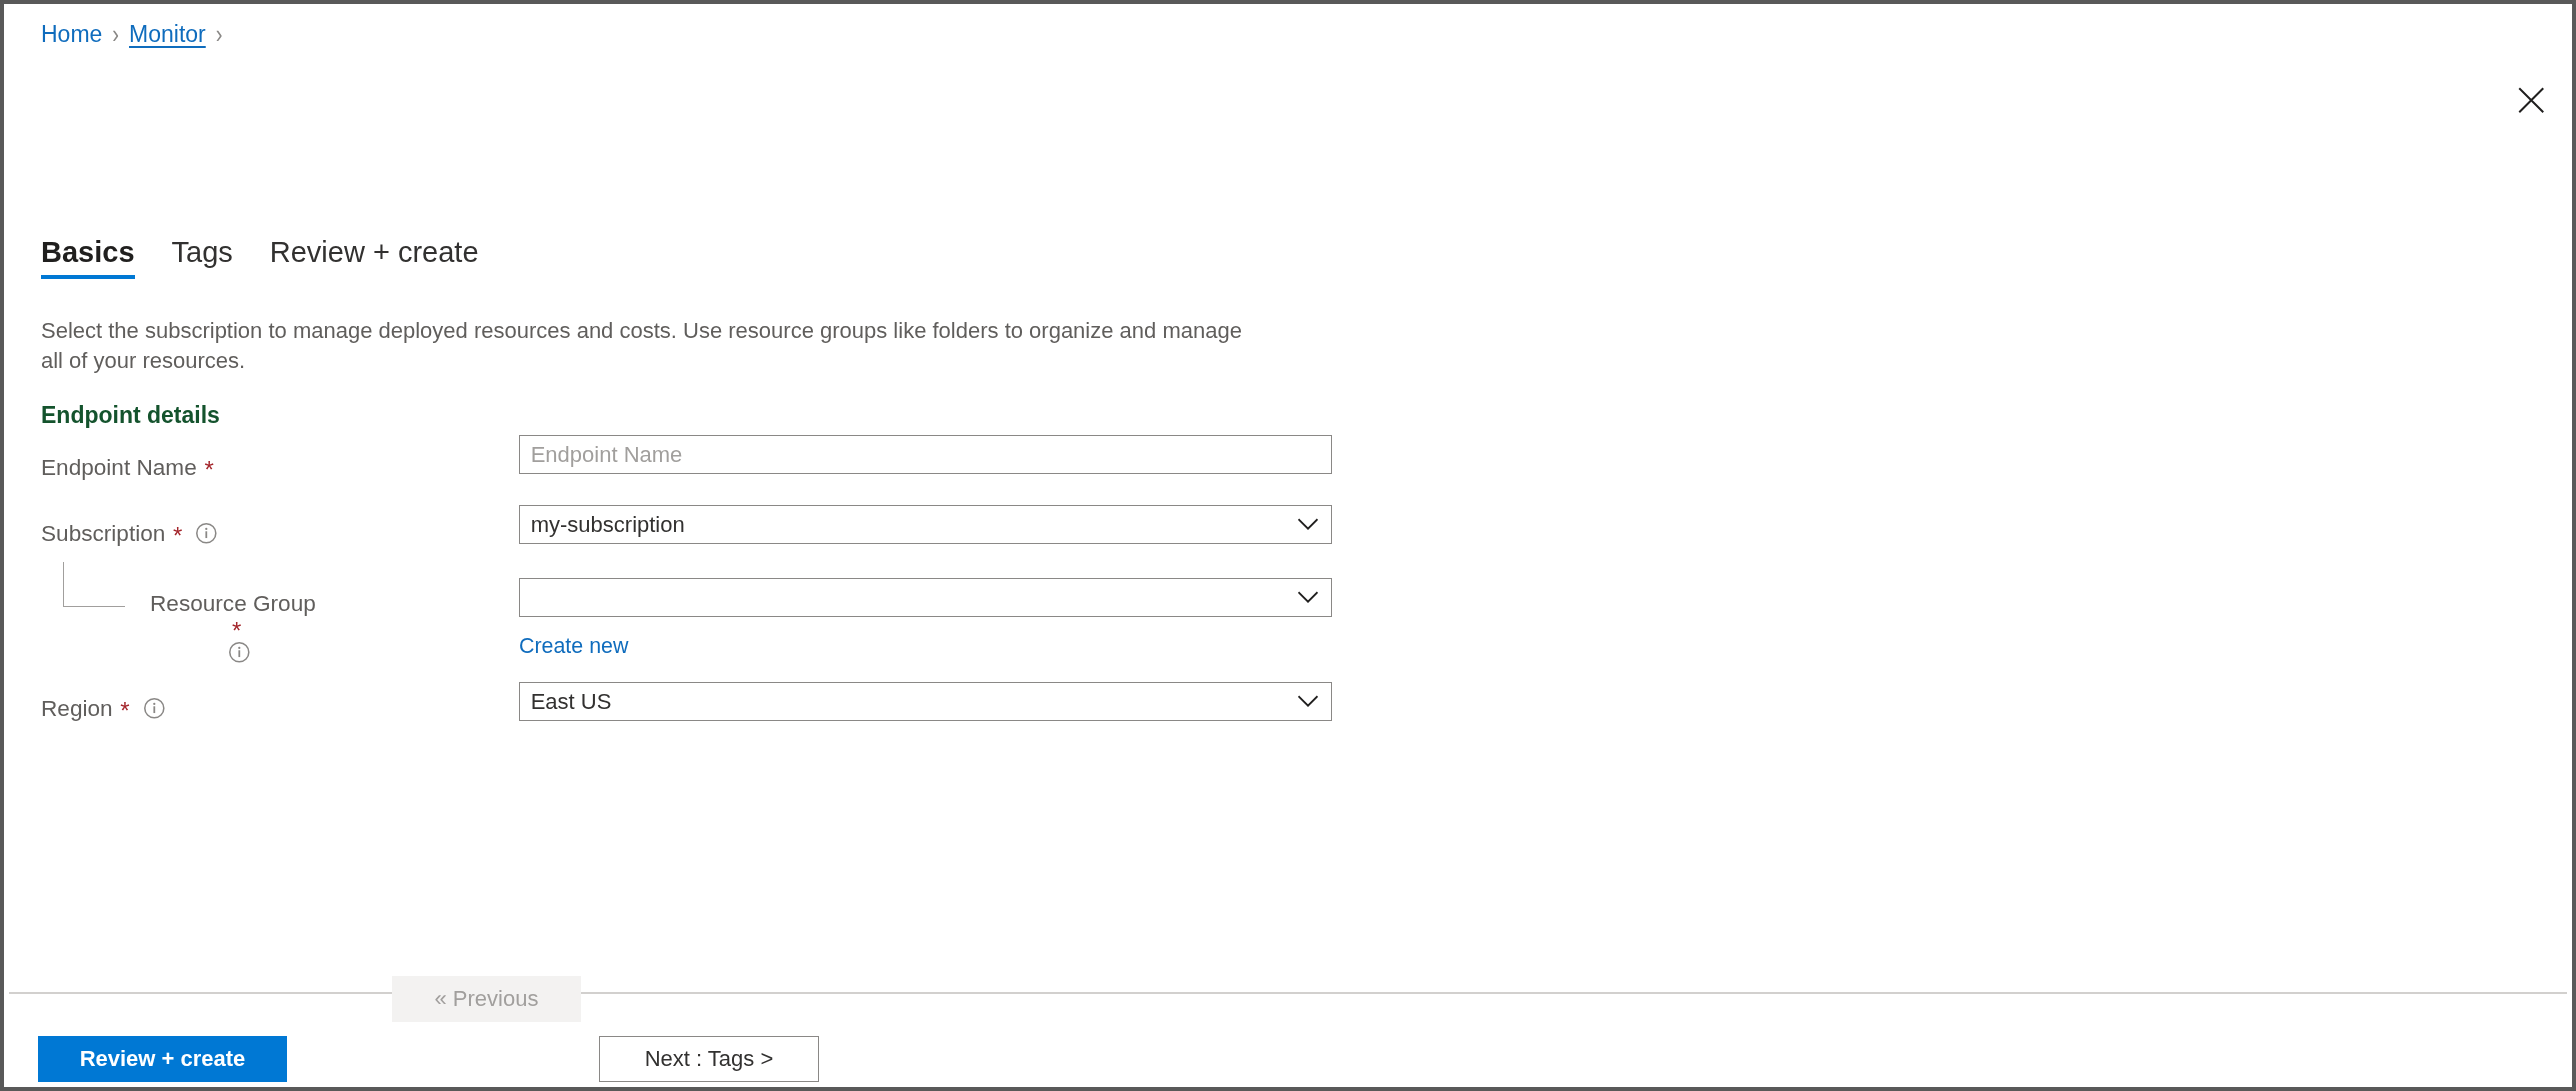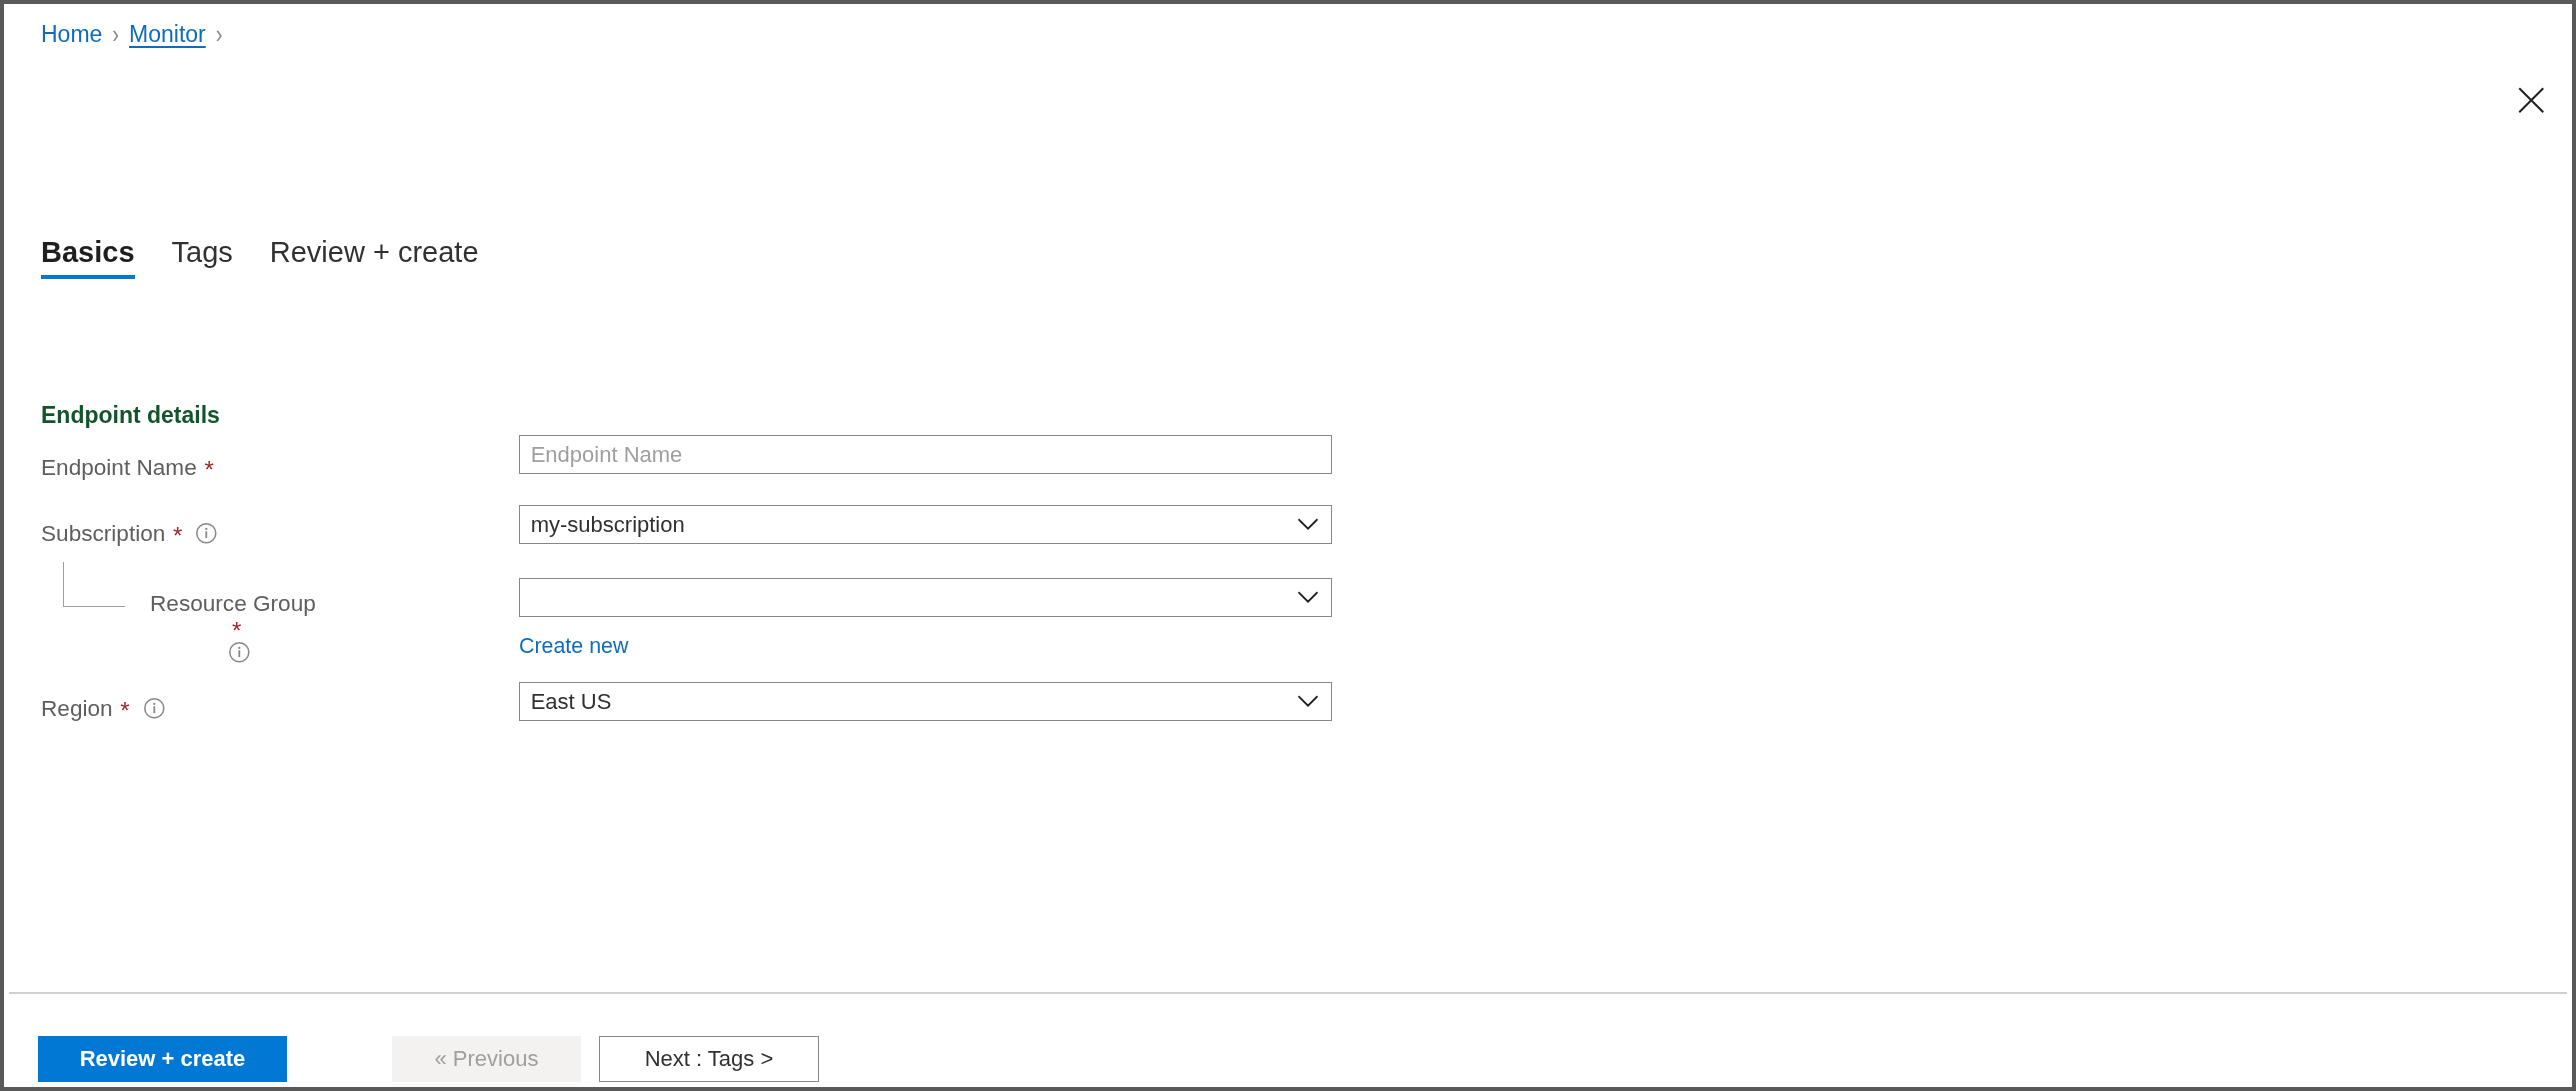--- a/index.html
+++ b/index.html
@@ -232,21 +232,21 @@
     left: 34px;
     top: 1032px;
     width: 249px;
     background: #0078d4;
     color: #ffffff;
     font-weight: bold;
     border: none;
   }
   .btn-disabled {
     left: 388px;
-    top: 1032px;
+    top: 972px;
     width: 189px;
     background: #f3f2f1;
     color: #a19f9d;
     border: none;
     cursor: default;
   }
   .btn-secondary {
     left: 595px;
     top: 1032px;
     width: 220px;
@@ -279,20 +279,21 @@
       <span>Basics</span>
     </div>
     <div class="tab">
       <span>Tags</span>
     </div>
     <div class="tab">
       <span>Review + create</span>
     </div>
   </div>
 
+  <div class="description">Select the subscription to manage deployed resources and costs. Use resource groups like folders to organize and manage all of your resources.</div>
 
   <div class="section-header">Endpoint details</div>
 
   <div class="field-label" style="left:37px; top:450px;">
     <span>Endpoint Name</span>
     <span class="req-star">*</span>
   </div>
   <div class="control" style="top:431px;">
     <span class="ph">Endpoint Name</span>
   </div>

